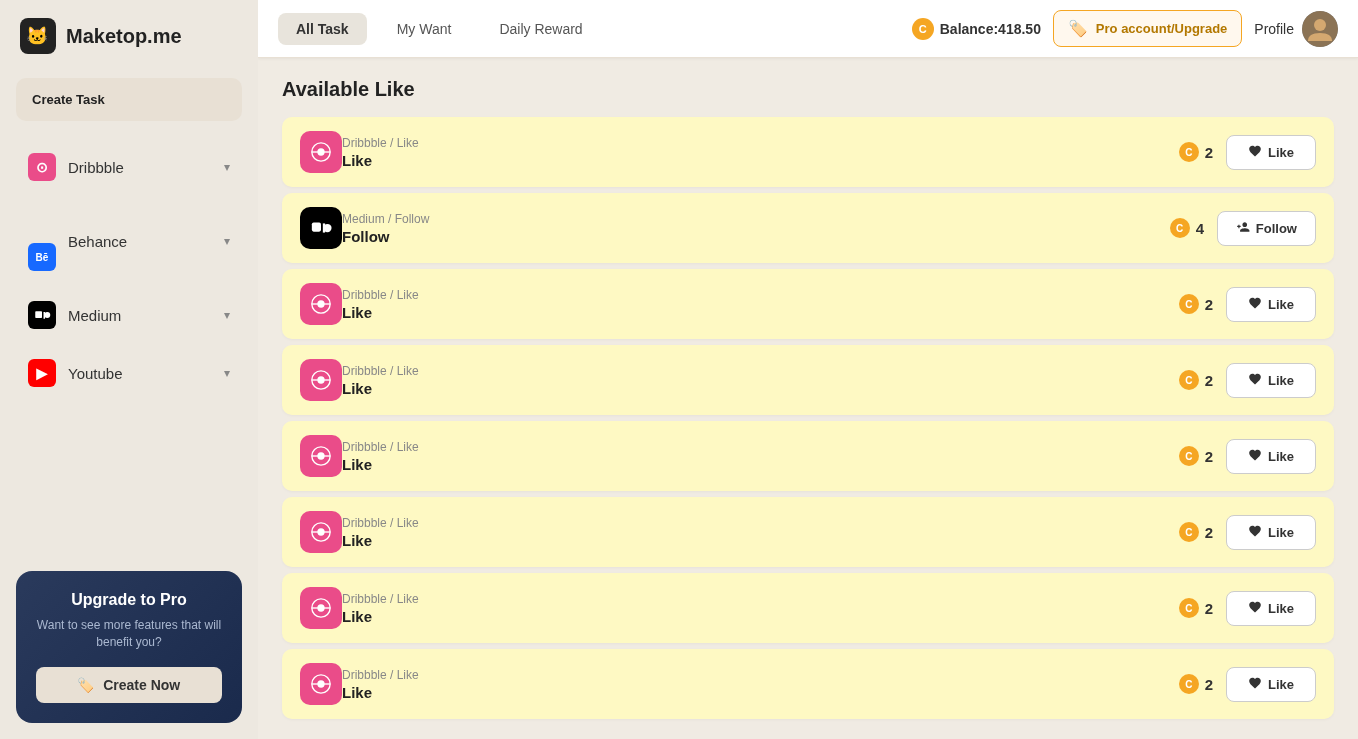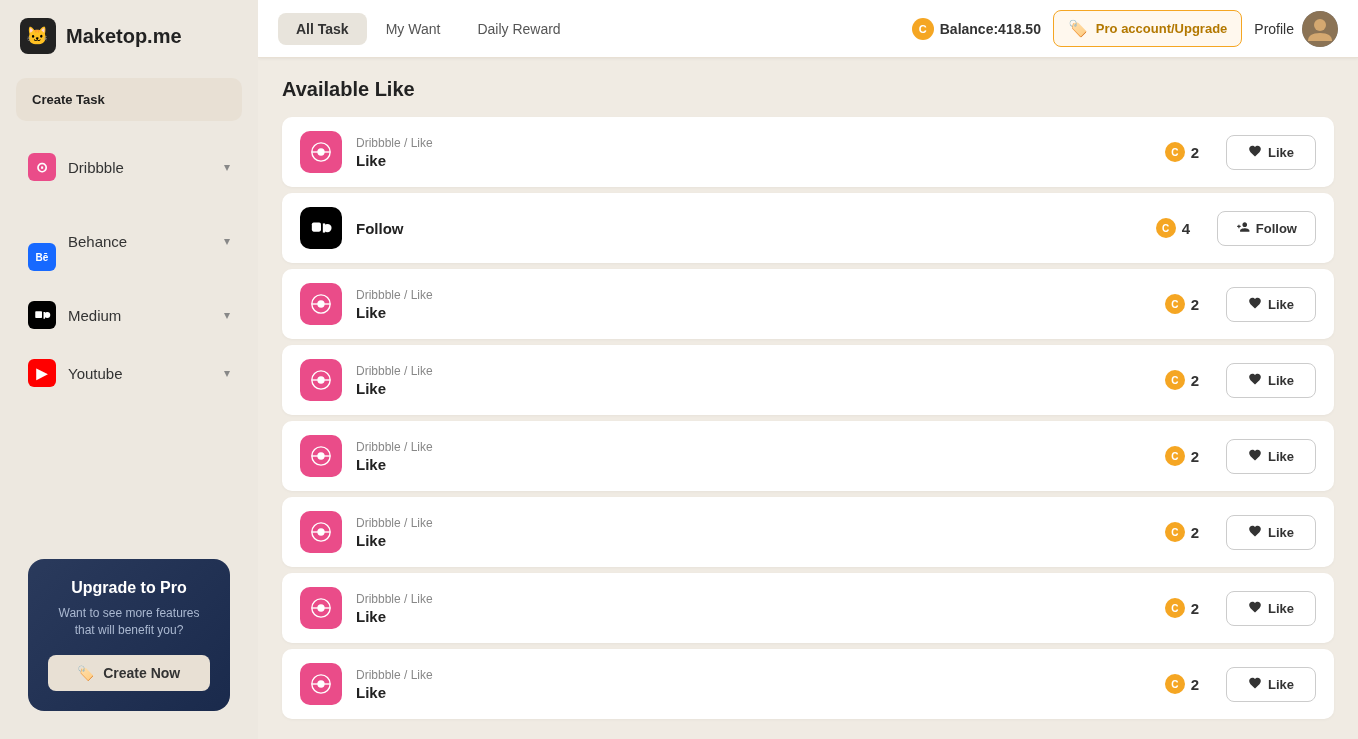--- a/index.html
+++ b/index.html
@@ -74,21 +74,21 @@
       font-weight: bold;
     }
     .nav-icon-dribbble { background: #ea4c89; }
     .nav-icon-behance { background: #1769ff; }
     .nav-icon-medium { background: #000; }
     .nav-icon-youtube { background: #ff0000; }
     .chevron { color: #888; font-size: 12px; }
 
     
     .upgrade-box {
-      margin: 28px;
+      margin: 16px;
       background: linear-gradient(135deg, #2a3a5c 0%, #1a2a4c 100%);
       border-radius: 16px;
       padding: 20px;
       color: white;
       text-align: center;
     }
     .upgrade-title { font-size: 16px; font-weight: 700; margin-bottom: 8px; }
     .upgrade-desc { font-size: 12px; color: #aab8d0; margin-bottom: 16px; line-height: 1.4; }
     .upgrade-btn {
       background: #e8e0d4;
@@ -114,21 +114,21 @@
       background: #f0ebe3;
       overflow: hidden;
     }
 
     
     .header {
       background: white;
       padding: 10px 20px;
       display: flex;
       align-items: center;
-      gap: 1px;
+      gap: 12px;
       border-bottom: 1px solid #e8e0d4;
       box-shadow: 0 1px 3px rgba(0,0,0,0.05);
     }
     .tab-btn {
       padding: 8px 18px;
       border-radius: 8px;
       border: none;
       background: transparent;
       cursor: pointer;
       font-size: 14px;
@@ -207,26 +207,25 @@
       padding: 20px 24px;
     }
     .section-title {
       font-size: 20px;
       font-weight: 700;
       color: #222;
       margin-bottom: 16px;
     }
     .task-list { display: flex; flex-direction: column; gap: 2px; }
     .task-item {
-      background: #ffffff;
+      background: #fef9c3;
       border-radius: 10px;
       padding: 14px 18px;
       display: flex;
       align-items: center;
-      gap: 14px;
       margin-bottom: 4px;
       box-shadow: 0 1px 3px rgba(0,0,0,0.04);
     }
     .task-platform-icon {
       width: 42px;
       height: 42px;
       border-radius: 10px;
       background: #ea4c89;
       display: flex;
       align-items: center;
@@ -386,20 +385,21 @@
 
     <div class="task-item">
       <div class="task-platform-icon medium" style="background:#000000">
         <svg width="22" height="22" viewBox="0 0 24 24" fill="white">
               <rect x="2" y="6" width="10" height="10" rx="2"></rect>
               <circle cx="19" cy="12" r="4.5"></circle>
               <rect x="14" y="7" width="2.5" height="10"></rect>
             </svg>
       </div>
       <div class="task-info">
+        <div class="task-category">Medium / Follow</div>
         <div class="task-name">Follow</div>
       </div>
       <div class="task-points">
         <div class="coin-icon" style="width:20px;height:20px;font-size:10px;background:#f5a623;border-radius:50%;display:flex;align-items:center;justify-content:center;color:white;font-weight:700;">C</div>
         <span>4</span>
       </div>
       <button class="task-action-btn">
         <span><svg width="14" height="14" viewBox="0 0 24 24" fill="currentColor">
                 <path d="M15 12c2.21 0 4-1.79 4-4s-1.79-4-4-4-4 1.79-4 4 1.79 4 4 4zm-9-2V8H4v2H2v2h2v2h2v-2h2v-2H6zm9 4c-2.67 0-8 1.34-8 4v2h16v-2c0-2.66-5.33-4-8-4z"></path>
               </svg></span>

